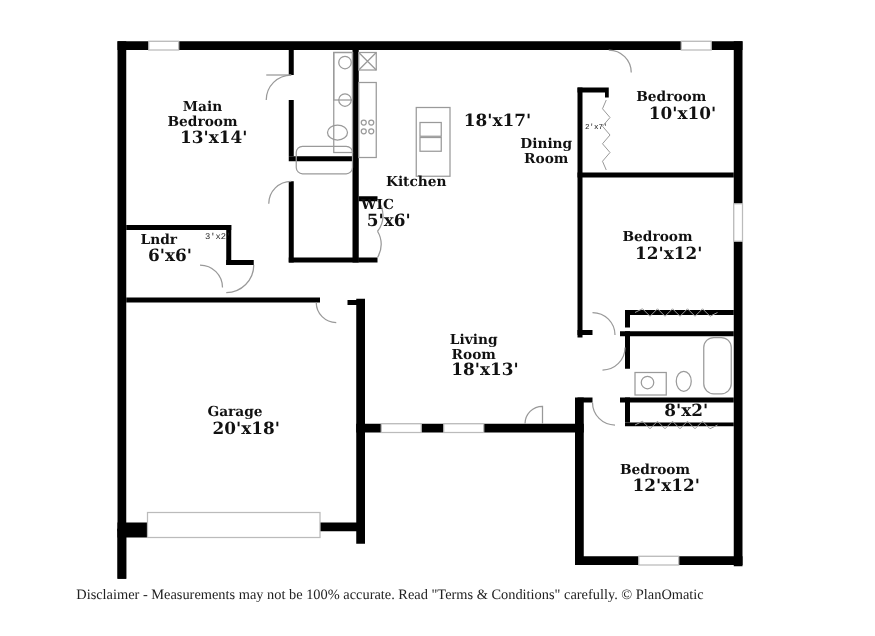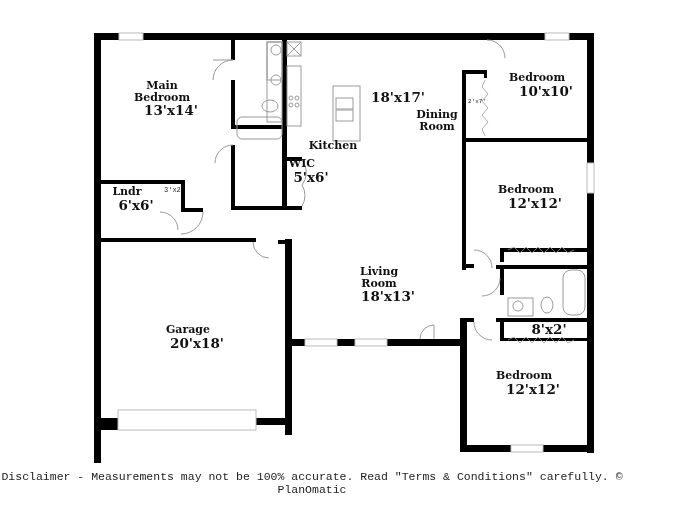--- a/index.html
+++ b/index.html
@@ -2,21 +2,21 @@
 <html><head>
 <meta charset="utf-8">
 <style>
   html, body { margin: 0; padding: 0; background: #ffffff; }
   body { width: 700px; height: 509px; position: relative; overflow: hidden; font-family: "DejaVu Serif", "Liberation Serif", serif; }
   #plan { position: absolute; left: 0; top: 0; width: 700px; height: 509px; }
   .room-label { position: absolute; text-align: center; font-family: "DejaVu Serif", serif; font-weight: bold; color: #111; line-height: 1.05; white-space: nowrap; transform: translate(-50%, 0); }
   .room-label .nm { display: block; font-size: 11px; }
   .room-label .dim { display: block; font-size: 13.5px; font-weight: bold; padding-left: 18px; }
   .small-dim { position: absolute; font-family: Liberation Mono, monospace; font-size: 7px; color: #222; white-space: nowrap; }
-  .disclaimer { position: absolute; left: 0; width: 624px; top: 470px; text-align: center; font-family: Liberation Mono, monospace; font-size: 11.5px; color: #222; }
+  .disclaimer { position: absolute; left: 0; width: 624px; top: 470px; text-align: center; font-family: Liberation Serif, serif; font-size: 11.5px; color: #222; }
 </style>
 </head>
 <body>
 
 <svg id="plan" viewBox="0 0 700 509" xmlns="http://www.w3.org/2000/svg">
 
   <g fill="#000">
     <rect x="94" y="33" width="500" height="7"></rect>
     <rect x="94" y="33" width="7" height="430"></rect>
     <rect x="94" y="423" width="7" height="40"></rect>

